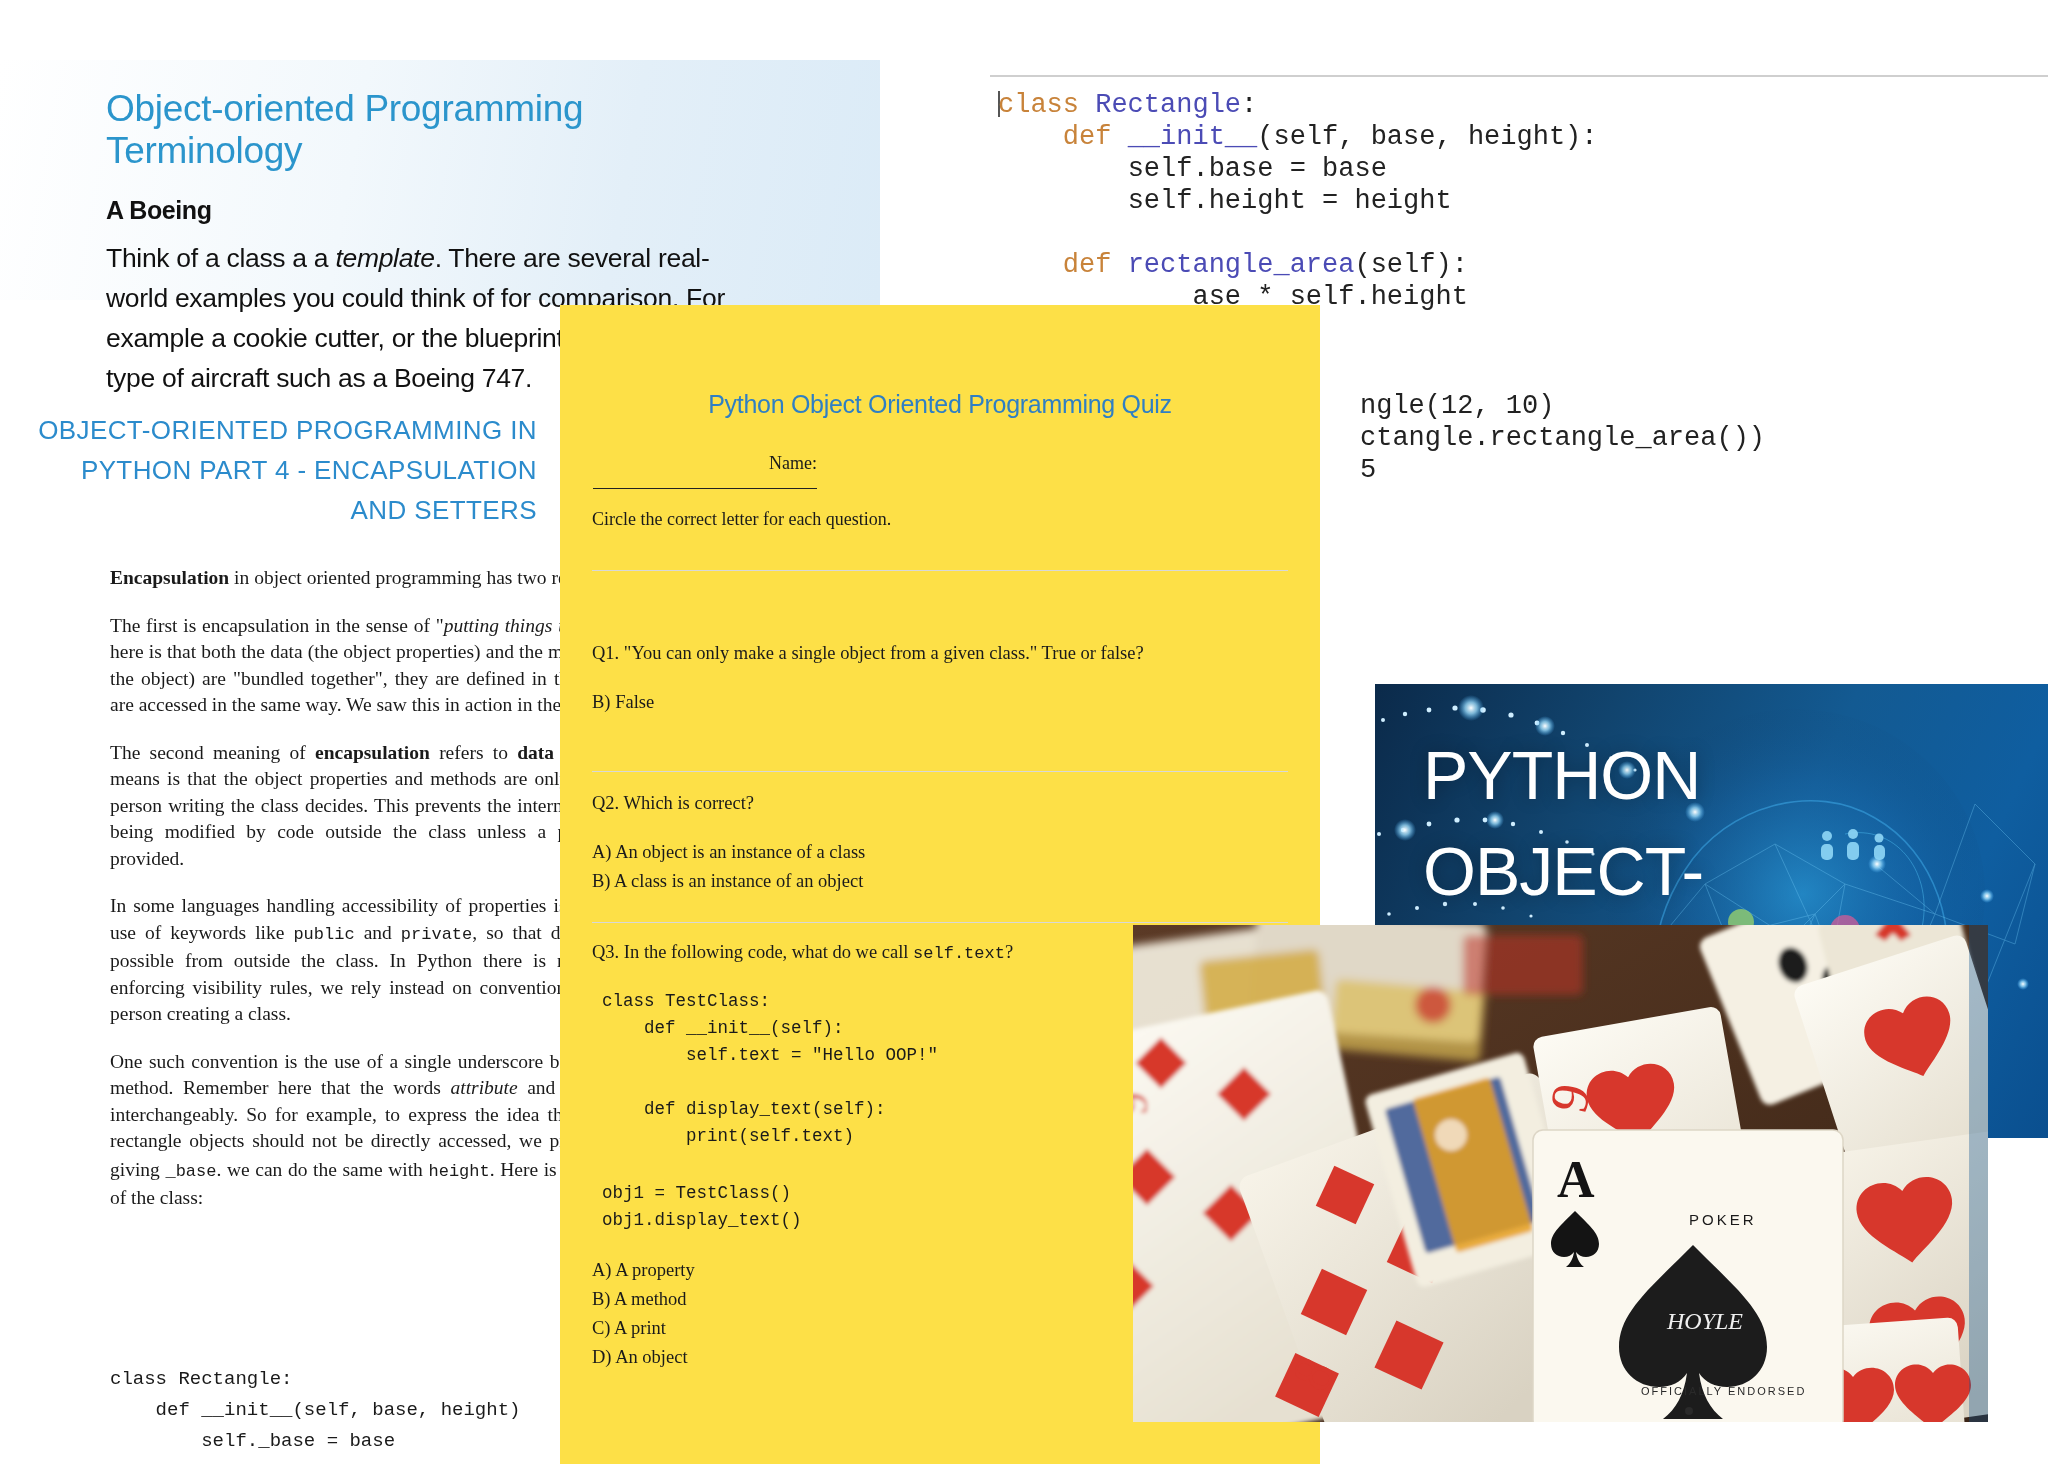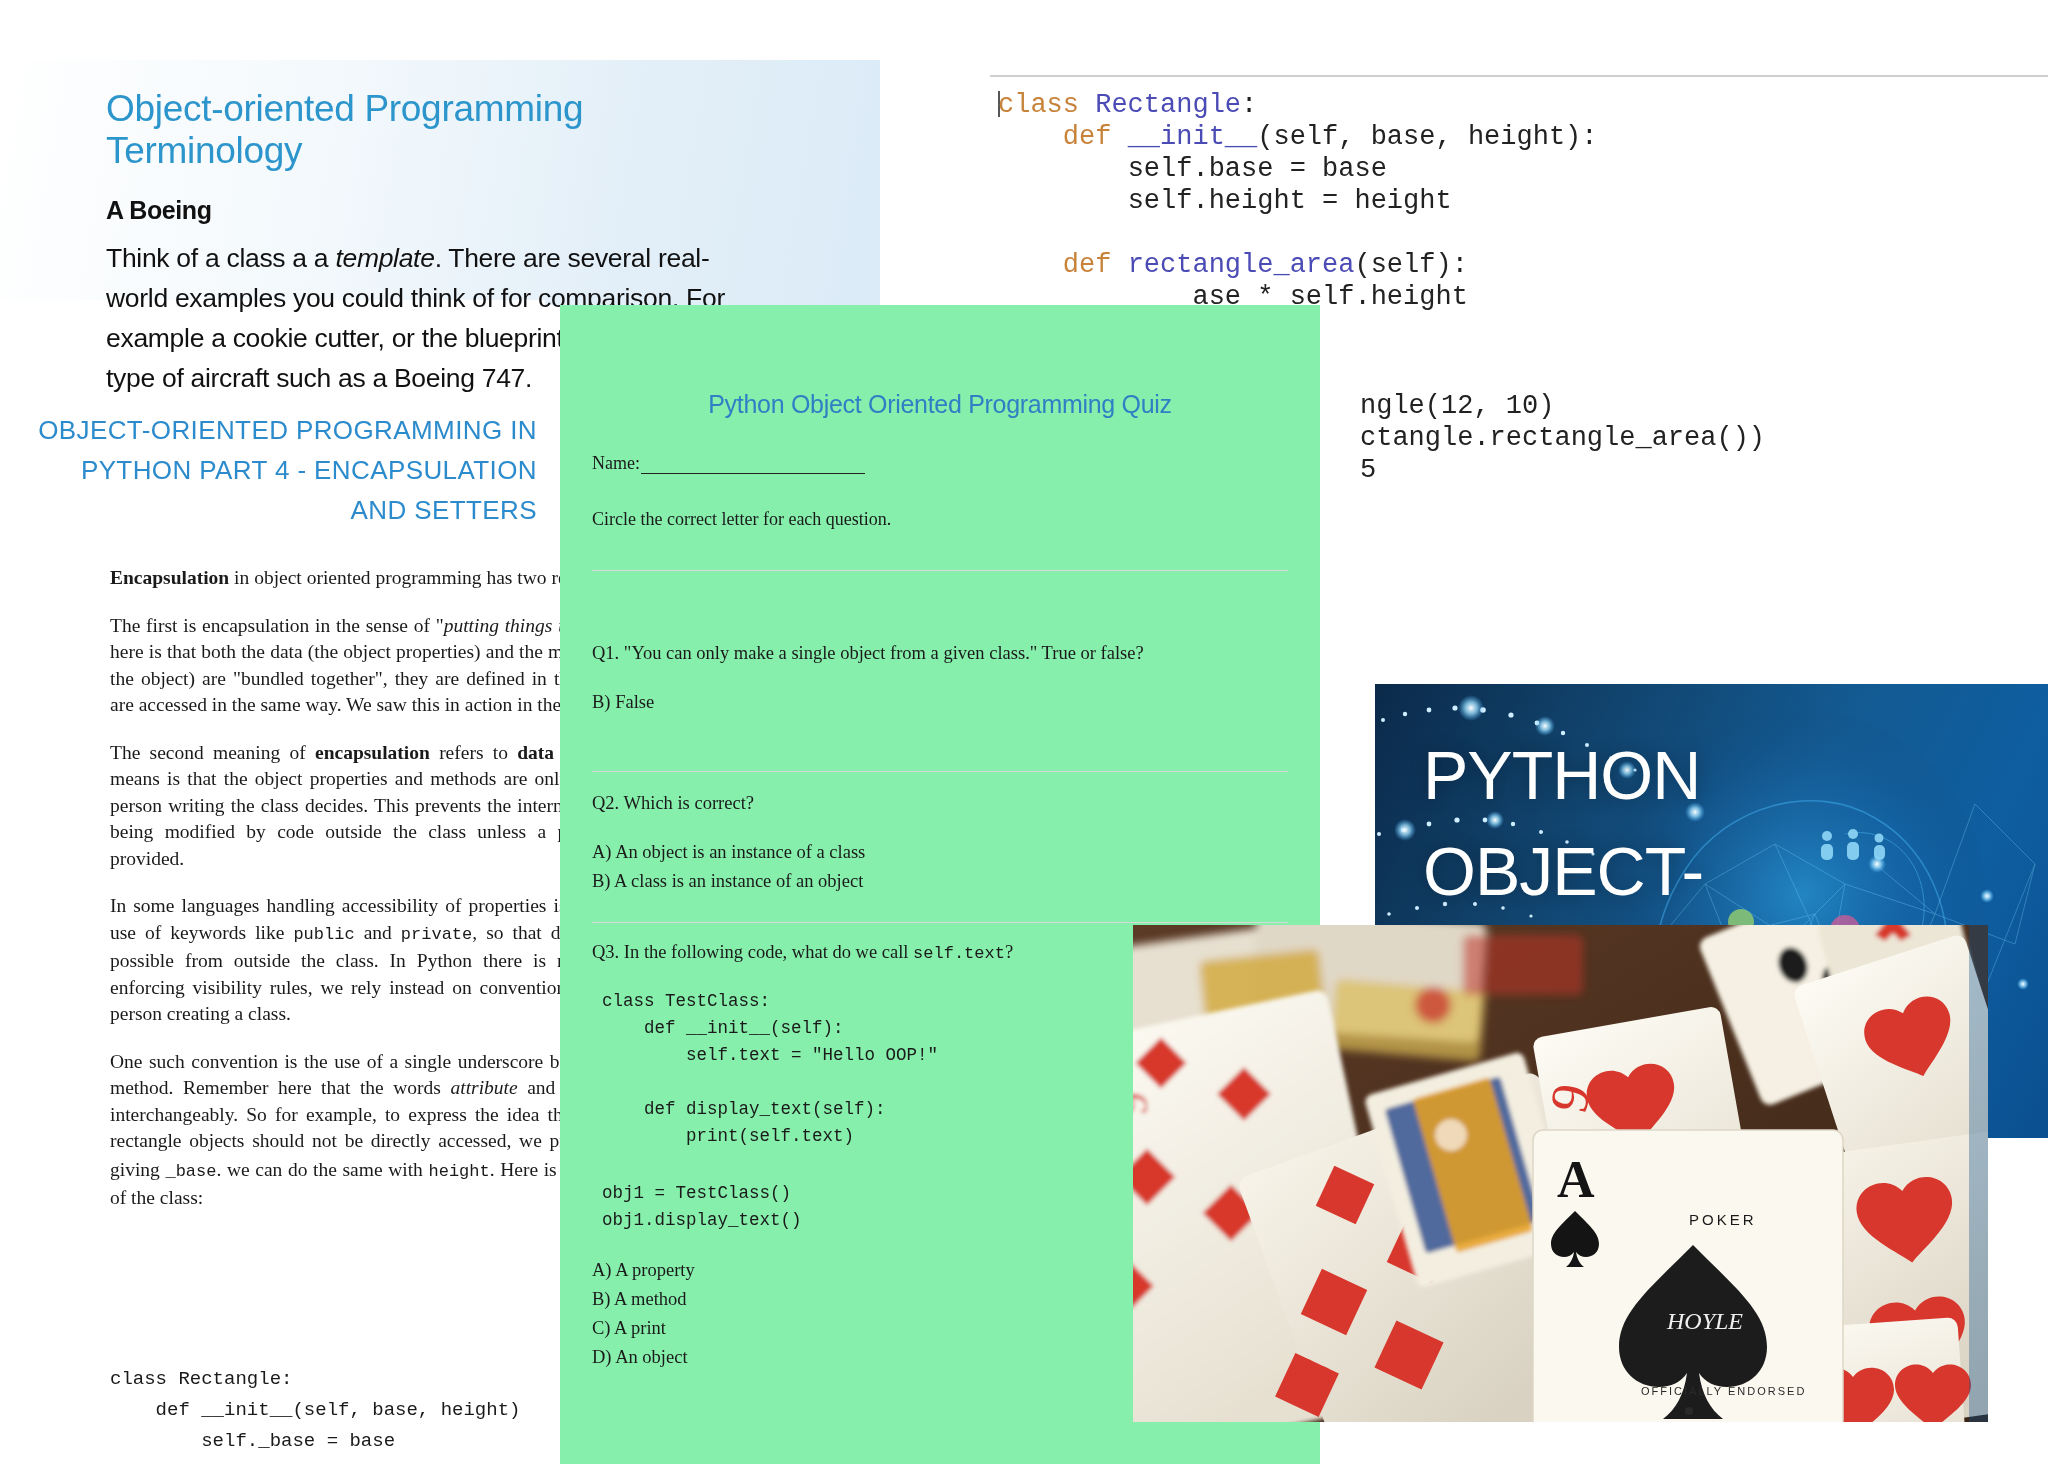--- a/index.html
+++ b/index.html
@@ -156,41 +156,42 @@
     white-space: pre;
     color: #222222;
   }
 
   
   #quiz-doc {
     left: 560px;
     top: 305px;
     width: 760px;
     height: 1159px;
-    background: #86efac;
+    background: #fde047;
   }
   #quiz-title {
     position: absolute;
     left: 0px;
     top: 85px;
     width: 760px;
     text-align: center;
     color: #2f7fc4;
     font-size: 25px;
     letter-spacing: -0.3px;
   }
   #quiz-name-row {
     position: absolute;
     left: 32px;
     top: 148px;
     font-family: "Liberation Serif", serif;
     font-size: 18px;
     color: #1a1a1a;
     display: flex;
     align-items: flex-end;
+    flex-direction: column;
   }
   #quiz-name-row .rule {
     display: inline-block;
     width: 224px;
     border-bottom: 1.5px solid #222;
     margin-left: 1px;
     height: 14px;
   }
   #quiz-instruction {
     position: absolute;

